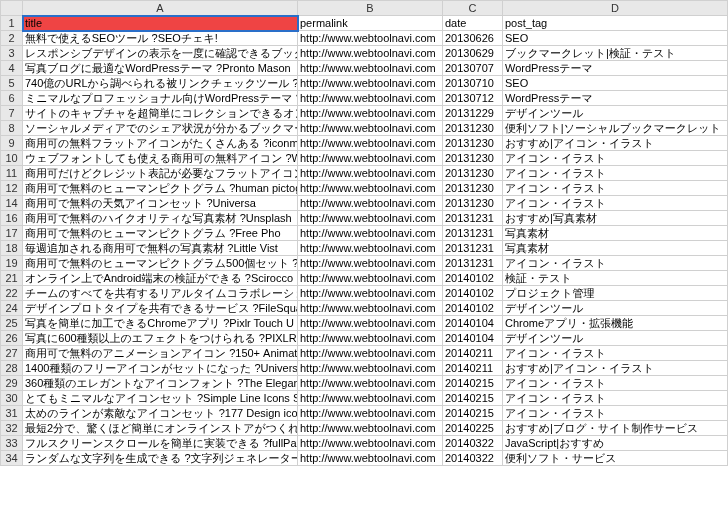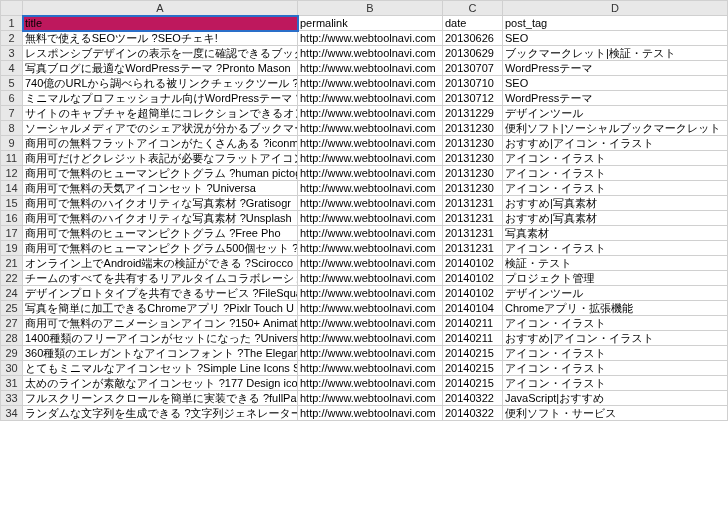--- a/index.html
+++ b/index.html
@@ -41,21 +41,21 @@
     width: 22px;
   }
   .corner {
     background: #e8e8e8;
     width: 22px;
   }
   .colA { width: 275px; }
   .colB { width: 145px; }
   .colC { width: 60px; }
   .colD { width: 225px; }
-  td.selected { outline: 2px solid #2a6fc9; outline-offset: -1px; background:#be185d; }
+  td.selected { outline: 2px solid #2a6fc9; outline-offset: -1px; background:#ef4444; }
 </style>
 </head>
 <body>
 
 <table>
   <colgroup>
     <col class="corner">
     <col class="colA">
     <col class="colB">
     <col class="colC">
@@ -128,20 +128,27 @@
         <td>便利ソフト|ソーシャルブックマークレット</td>
       </tr>
       <tr>
         <th class="rowhead">9</th>
         <td>商用可の無料フラットアイコンがたくさんある ?iconmor</td>
         <td>http://www.webtoolnavi.com</td>
         <td>20131230</td>
         <td>おすすめ|アイコン・イラスト</td>
       </tr>
       <tr>
+        <th class="rowhead">10</th>
+        <td>ウェブフォントしても使える商用可の無料アイコン ?W</td>
+        <td>http://www.webtoolnavi.com</td>
+        <td>20131230</td>
+        <td>アイコン・イラスト</td>
+      </tr>
+      <tr>
         <th class="rowhead">11</th>
         <td>商用可だけどクレジット表記が必要なフラットアイコン集</td>
         <td>http://www.webtoolnavi.com</td>
         <td>20131230</td>
         <td>アイコン・イラスト</td>
       </tr>
       <tr>
         <th class="rowhead">12</th>
         <td>商用可で無料のヒューマンピクトグラム ?human pictog</td>
         <td>http://www.webtoolnavi.com</td>
@@ -149,41 +156,41 @@
         <td>アイコン・イラスト</td>
       </tr>
       <tr>
         <th class="rowhead">14</th>
         <td>商用可で無料の天気アイコンセット ?Universa</td>
         <td>http://www.webtoolnavi.com</td>
         <td>20131230</td>
         <td>アイコン・イラスト</td>
       </tr>
       <tr>
-        <th class="rowhead">15</th>
-        <td>商用可で無料のハイクオリティな写真素材 ?Gratisogr</td>
-        <td>http://www.webtoolnavi.com</td>
-        <td>20131231</td>
-        <td>おすすめ|写真素材</td>
-      </tr>
-      <tr>
         <th class="rowhead">16</th>
         <td>商用可で無料のハイクオリティな写真素材 ?Unsplash</td>
         <td>http://www.webtoolnavi.com</td>
         <td>20131231</td>
         <td>おすすめ|写真素材</td>
       </tr>
       <tr>
         <th class="rowhead">17</th>
         <td>商用可で無料のヒューマンピクトグラム ?Free Pho</td>
         <td>http://www.webtoolnavi.com</td>
         <td>20131231</td>
         <td>写真素材</td>
       </tr>
       <tr>
+        <th class="rowhead">18</th>
+        <td>毎週追加される商用可で無料の写真素材 ?Little Vist</td>
+        <td>http://www.webtoolnavi.com</td>
+        <td>20131231</td>
+        <td>写真素材</td>
+      </tr>
+      <tr>
         <th class="rowhead">19</th>
         <td>商用可で無料のヒューマンピクトグラム500個セット ?5</td>
         <td>http://www.webtoolnavi.com</td>
         <td>20131231</td>
         <td>アイコン・イラスト</td>
       </tr>
       <tr>
         <th class="rowhead">21</th>
         <td>オンライン上でAndroid端末の検証ができる ?Scirocco</td>
         <td>http://www.webtoolnavi.com</td>
@@ -205,20 +212,27 @@
         <td>デザインツール</td>
       </tr>
       <tr>
         <th class="rowhead">25</th>
         <td>写真を簡単に加工できるChromeアプリ ?Pixlr Touch U</td>
         <td>http://www.webtoolnavi.com</td>
         <td>20140104</td>
         <td>Chromeアプリ・拡張機能</td>
       </tr>
       <tr>
+        <th class="rowhead">26</th>
+        <td>写真に600種類以上のエフェクトをつけられる ?PIXLR</td>
+        <td>http://www.webtoolnavi.com</td>
+        <td>20140104</td>
+        <td>デザインツール</td>
+      </tr>
+      <tr>
         <th class="rowhead">27</th>
         <td>商用可で無料のアニメーションアイコン ?150+ Animate</td>
         <td>http://www.webtoolnavi.com</td>
         <td>20140211</td>
         <td>アイコン・イラスト</td>
       </tr>
       <tr>
         <th class="rowhead">28</th>
         <td>1400種類のフリーアイコンがセットになった ?Universa</td>
         <td>http://www.webtoolnavi.com</td>
@@ -238,20 +252,27 @@
         <td>http://www.webtoolnavi.com</td>
         <td>20140215</td>
         <td>アイコン・イラスト</td>
       </tr>
       <tr>
         <th class="rowhead">31</th>
         <td>太めのラインが素敵なアイコンセット ?177 Design icor</td>
         <td>http://www.webtoolnavi.com</td>
         <td>20140215</td>
         <td>アイコン・イラスト</td>
+      </tr>
+      <tr>
+        <th class="rowhead">32</th>
+        <td>最短2分で、驚くほど簡単にオンラインストアがつくれ</td>
+        <td>http://www.webtoolnavi.com</td>
+        <td>20140225</td>
+        <td>おすすめ|ブログ・サイト制作サービス</td>
       </tr>
       <tr>
         <th class="rowhead">33</th>
         <td>フルスクリーンスクロールを簡単に実装できる ?fullPag</td>
         <td>http://www.webtoolnavi.com</td>
         <td>20140322</td>
         <td>JavaScript|おすすめ</td>
       </tr>
       <tr>
         <th class="rowhead">34</th>

